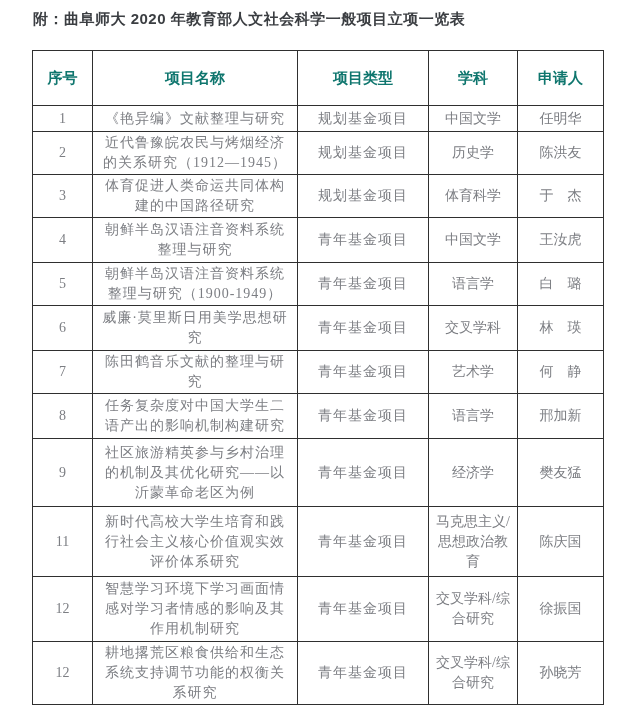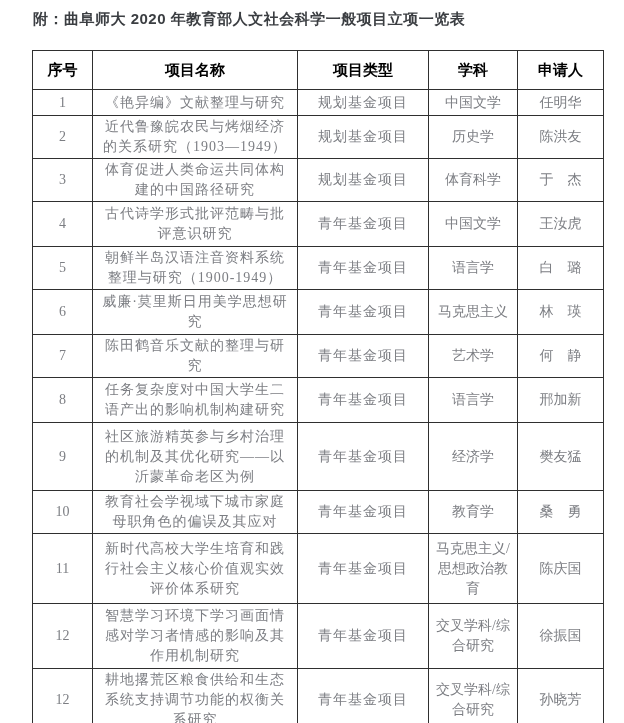--- a/index.html
+++ b/index.html
@@ -34,23 +34,23 @@
     table-layout: fixed;
   }
   .proj-table th, .proj-table td {
     border: 1px solid #2f2f2f;
     overflow: hidden;
   }
   .proj-table th {
     font-family: "Liberation Serif", "DejaVu Serif", serif;
     font-weight: bold;
     font-size: 15px;
-    color: #000000;
+    color: #0f766e;
     height: 22px;
-    padding: 8px 2px;
+    padding: 16px 2px;
     text-align: center;
     vertical-align: middle;
   }
   .proj-table td {
     font-size: 14px;
     color: #7c7e83;
     text-align: center;
     vertical-align: middle;
     line-height: 20px;
     padding: 1px 5px;
@@ -89,51 +89,51 @@
   <tbody id="table-body">
       <tr style="height: 26px;">
     <td class="c-no">1</td>
     <td class="c-name">《艳异编》文献整理与研究</td>
     <td class="c-type">规划基金项目</td>
     <td class="c-disc">中国文学</td>
     <td class="c-app">任明华</td>
   </tr>
       <tr style="height: 39px;">
     <td class="c-no">2</td>
-    <td class="c-name">近代鲁豫皖农民与烤烟经济的关系研究（1903—1949）</td>
+    <td class="c-name">近代鲁豫皖农民与烤烟经济的关系研究（1912—1945）</td>
     <td class="c-type">规划基金项目</td>
     <td class="c-disc">历史学</td>
     <td class="c-app">陈洪友</td>
   </tr>
       <tr style="height: 43px;">
     <td class="c-no">3</td>
     <td class="c-name">体育促进人类命运共同体构建的中国路径研究</td>
     <td class="c-type">规划基金项目</td>
     <td class="c-disc">体育科学</td>
     <td class="c-app">于　杰</td>
   </tr>
       <tr style="height: 45px;">
     <td class="c-no">4</td>
-    <td class="c-name">古代诗学形式批评范畴与批评意识研究</td>
+    <td class="c-name">朝鲜半岛汉语注音资料系统整理与研究</td>
     <td class="c-type">青年基金项目</td>
     <td class="c-disc">中国文学</td>
     <td class="c-app">王汝虎</td>
   </tr>
       <tr style="height: 43px;">
     <td class="c-no">5</td>
     <td class="c-name">朝鲜半岛汉语注音资料系统整理与研究（1900-1949）</td>
     <td class="c-type">青年基金项目</td>
     <td class="c-disc">语言学</td>
     <td class="c-app">白　璐</td>
   </tr>
       <tr style="height: 45px;">
     <td class="c-no">6</td>
     <td class="c-name">威廉·莫里斯日用美学思想研究</td>
     <td class="c-type">青年基金项目</td>
-    <td class="c-disc">马克思主义</td>
+    <td class="c-disc">交叉学科</td>
     <td class="c-app">林　瑛</td>
   </tr>
       <tr style="height: 42px;">
     <td class="c-no">7</td>
     <td class="c-name">陈田鹤音乐文献的整理与研究</td>
     <td class="c-type">青年基金项目</td>
     <td class="c-disc">艺术学</td>
     <td class="c-app">何　静</td>
   </tr>
       <tr style="height: 45px;">
@@ -142,27 +142,20 @@
     <td class="c-type">青年基金项目</td>
     <td class="c-disc">语言学</td>
     <td class="c-app">邢加新</td>
   </tr>
       <tr style="height: 68px;">
     <td class="c-no">9</td>
     <td class="c-name">社区旅游精英参与乡村治理的机制及其优化研究——以沂蒙革命老区为例</td>
     <td class="c-type">青年基金项目</td>
     <td class="c-disc">经济学</td>
     <td class="c-app">樊友猛</td>
-  </tr>
-      <tr style="height: 39px;">
-    <td class="c-no">10</td>
-    <td class="c-name">教育社会学视域下城市家庭母职角色的偏误及其应对</td>
-    <td class="c-type">青年基金项目</td>
-    <td class="c-disc">教育学</td>
-    <td class="c-app">桑　勇</td>
   </tr>
       <tr style="height: 70px;">
     <td class="c-no">11</td>
     <td class="c-name">新时代高校大学生培育和践行社会主义核心价值观实效评价体系研究</td>
     <td class="c-type">青年基金项目</td>
     <td class="c-disc">马克思主义/思想政治教育</td>
     <td class="c-app">陈庆国</td>
   </tr>
       <tr style="height: 65px;">
     <td class="c-no">12</td>

